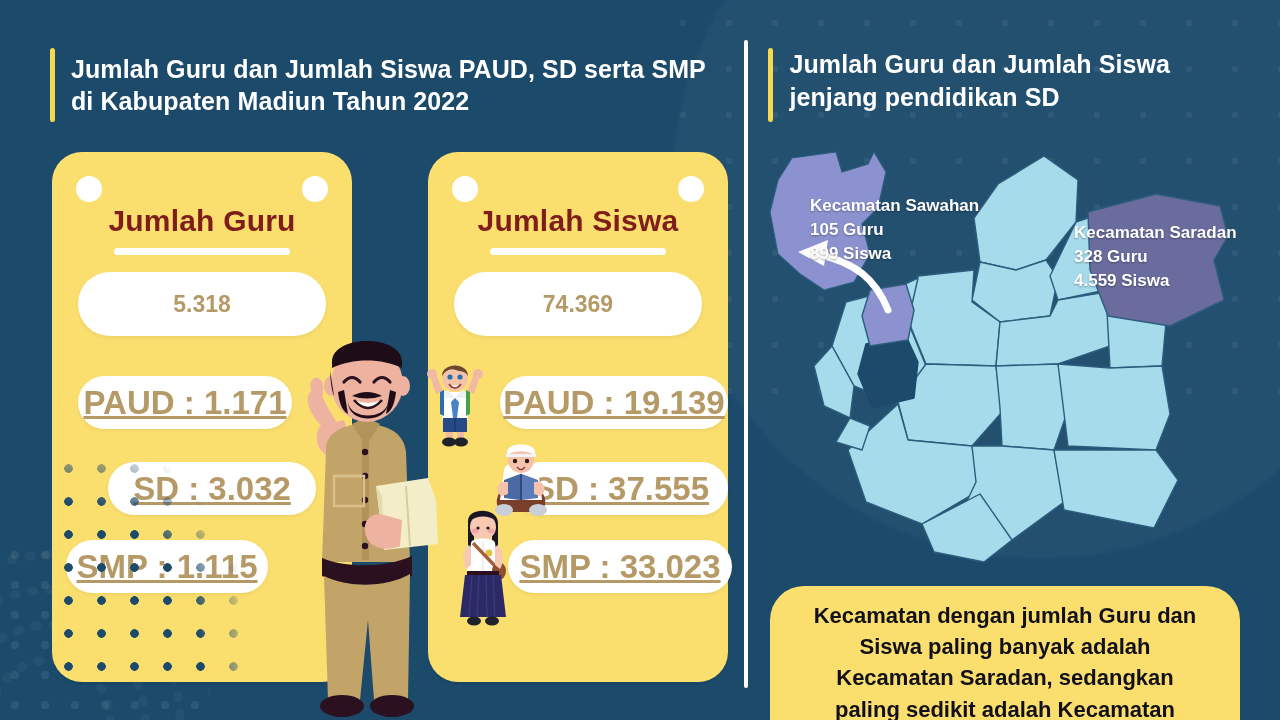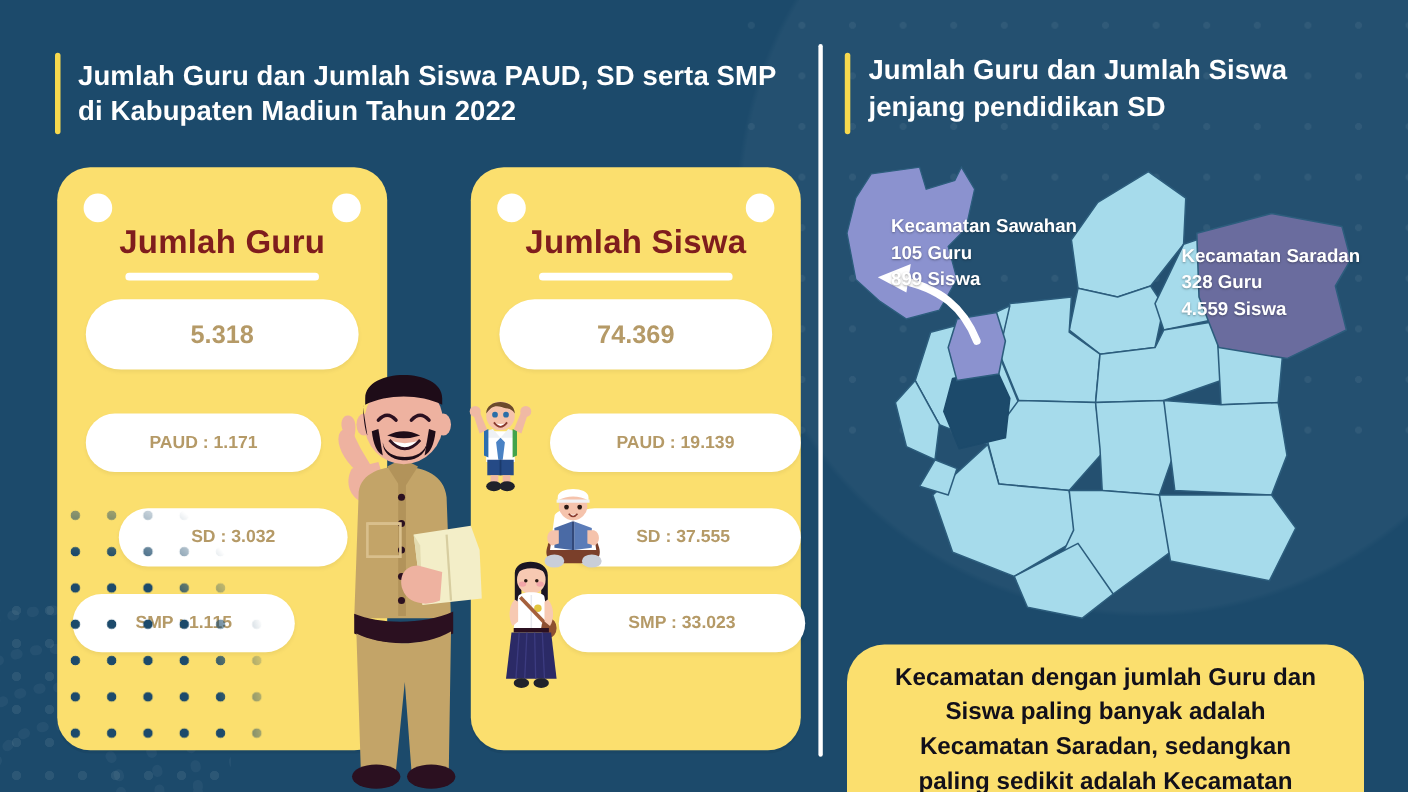--- a/index.html
+++ b/index.html
@@ -76,21 +76,21 @@
     width:176px;height:7px;border-radius:4px;background:#ffffff;
   }
 
   .pill{
     position:absolute;background:#ffffff;border-radius:40px;
     display:flex;align-items:center;justify-content:center;
     color:#b59a67;font-weight:bold;
     box-shadow:0 2px 4px rgba(0,0,0,.06);
   }
   .pill.big{font-size:23px;height:64px;}
-  .pill.sub{font-size:16px;height:53px;}
+  .pill.sub{font-size:33px;height:53px;text-decoration:underline;}
 
   
   #guru-total{left:26px;top:120px;width:248px;}
   #guru-paud{left:26px;top:224px;width:214px;}
   #guru-sd{left:56px;top:310px;width:208px;}
   #guru-smp{left:14px;top:388px;width:202px;}
 
   
   #siswa-total{left:26px;top:120px;width:248px;}
   #siswa-paud{left:72px;top:224px;width:228px;}

